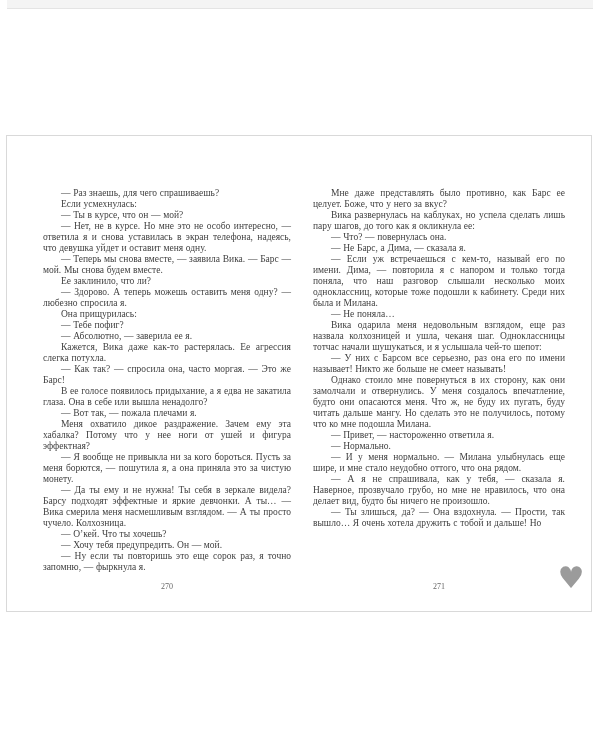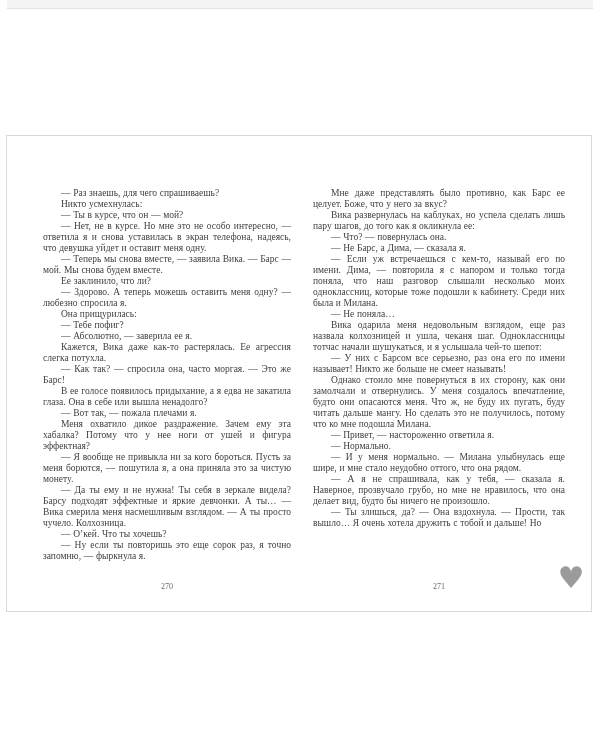--- a/index.html
+++ b/index.html
@@ -64,37 +64,38 @@
 </style>
 </head>
 <body>
 
 <div class="prev-edge"></div>
 
 <div class="spread">
 
   <div class="page-col left">
       <p class="para">— Раз знаешь, для чего спрашиваешь?</p>
-      <p class="para">Никто усмехнулась:</p>
+      <p class="para">Если усмехнулась:</p>
       <p class="para">— Ты в курсе, что он — мой?</p>
       <p class="para">— Нет, не в курсе. Но мне это не особо интересно, — ответила я и снова уставилась в экран телефона, надеясь, что девушка уйдет и оставит меня одну.</p>
       <p class="para">— Теперь мы снова вместе, — заявила Вика. — Барс — мой. Мы снова будем вместе.</p>
       <p class="para">Ее заклинило, что ли?</p>
       <p class="para">— Здорово. А теперь можешь оставить меня одну? — любезно спросила я.</p>
       <p class="para">Она прищурилась:</p>
       <p class="para">— Тебе пофиг?</p>
       <p class="para">— Абсолютно, — заверила ее я.</p>
       <p class="para">Кажется, Вика даже как-то растерялась. Ее агрессия слегка потухла.</p>
       <p class="para">— Как так? — спросила она, часто моргая. — Это же Барс!</p>
       <p class="para">В ее голосе появилось придыхание, а я едва не закатила глаза. Она в себе или вышла ненадолго?</p>
       <p class="para">— Вот так, — пожала плечами я.</p>
       <p class="para">Меня охватило дикое раздражение. Зачем ему эта хабалка? Потому что у нее ноги от ушей и фигура эффектная?</p>
       <p class="para">— Я вообще не привыкла ни за кого бороться. Пусть за меня борются, — пошутила я, а она приняла это за чистую монету.</p>
       <p class="para">— Да ты ему и не нужна! Ты себя в зеркале видела? Барсу подходят эффектные и яркие девчонки. А ты… — Вика смерила меня насмешливым взглядом. — А ты просто чучело. Колхозница.</p>
       <p class="para">— О’кей. Что ты хочешь?</p>
+      <p class="para">— Хочу тебя предупредить. Он — мой.</p>
       <p class="para">— Ну если ты повторишь это еще сорок раз, я точно запомню, — фыркнула я.</p>
     </div>
 
   <div class="page-col right">
       <p class="para">Мне даже представлять было противно, как Барс ее целует. Боже, что у него за вкус?</p>
       <p class="para">Вика развернулась на каблуках, но успела сделать лишь пару шагов, до того как я окликнула ее:</p>
       <p class="para">— Что? — повернулась она.</p>
       <p class="para">— Не Барс, а Дима, — сказала я.</p>
       <p class="para">— Если уж встречаешься с кем-то, называй его по имени. Дима, — повторила я с напором и только тогда поняла, что наш разговор слышали несколько моих одноклассниц, которые тоже подошли к кабинету. Среди них была и Милана.</p>
       <p class="para">— Не поняла…</p>

